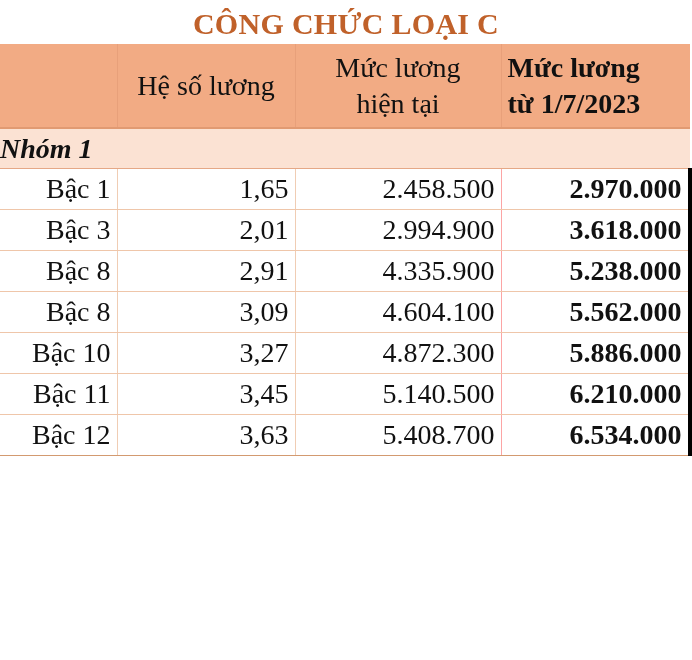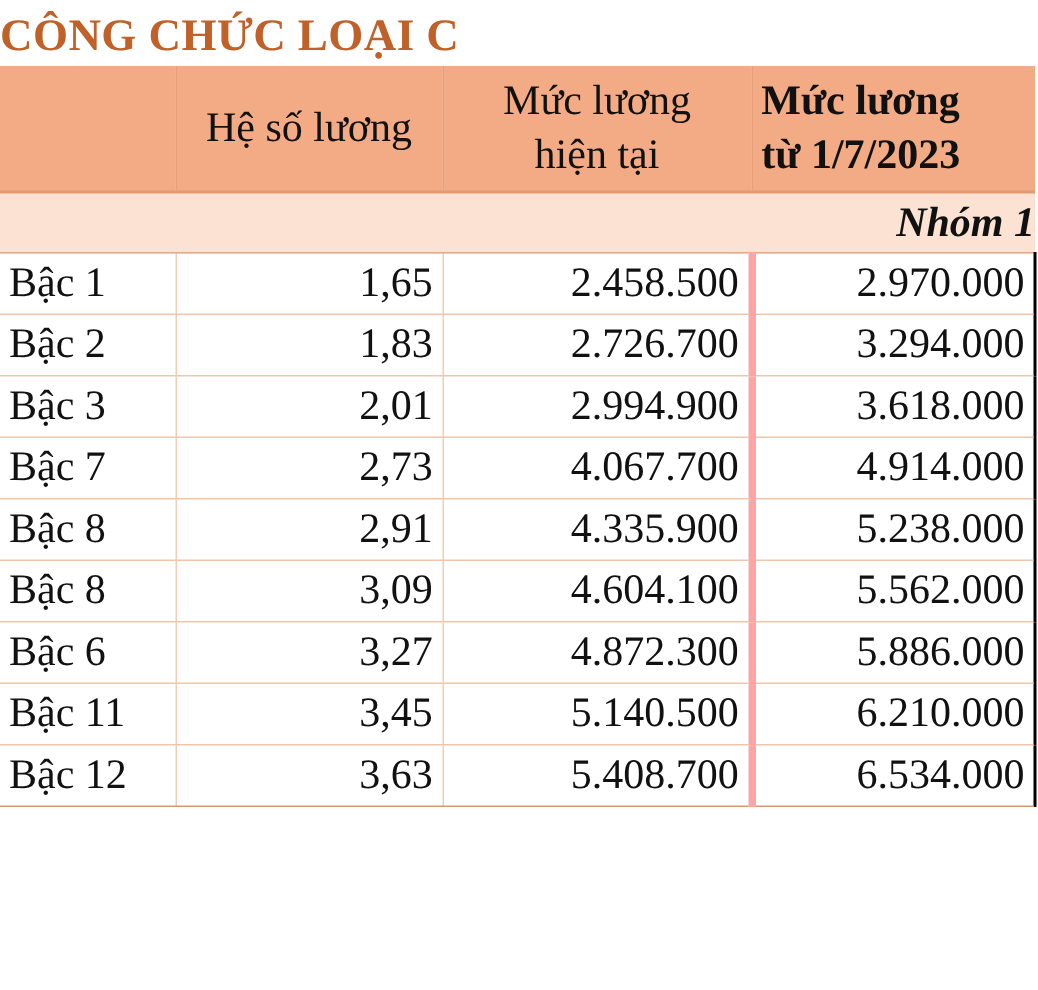--- a/index.html
+++ b/index.html
@@ -1,28 +1,28 @@
 <!DOCTYPE html>
 <html><head>
 <meta charset="utf-8">
 <style>
   html, body { margin:0; padding:0; background:#ffffff; }
   body { width:692px; height:660px; overflow:hidden; font-family:"Liberation Serif", "DejaVu Serif", serif; color:#111; }
-  .title { height:44px; line-height:48px; font-weight:bold; font-size:30px; color:#c0612a; letter-spacing:0.3px; }
+  .title { height:44px; line-height:48px; text-align:center; font-weight:bold; font-size:30px; color:#c0612a; letter-spacing:0.3px; }
   table { border-collapse:collapse; width:690px; table-layout:fixed; margin-left:0; }
   col.c0 { width:117px; } col.c1 { width:178px; } col.c2 { width:206px; } col.c3 { width:189px; }
   thead th { background:#f2ab84; height:83px; font-weight:normal; font-size:28px; line-height:36px; text-align:center; border-right:1px solid #e8a07a; border-bottom:2px solid #e19a72; padding:0; }
   thead th.bold { font-weight:bold; text-align:left; padding-left:6px; }
   thead th:last-child { border-right:none; }
-  tr.group td { background:#fbe2d3; height:39px; text-align:right; font-weight:bold; font-style:italic; font-size:28px; border-bottom:1px solid #e5a886; padding:0; }
+  tr.group td { background:#fbe2d3; height:39px; text-align:left; font-weight:bold; font-style:italic; font-size:28px; border-bottom:1px solid #e5a886; padding:0; }
   tbody tr.row td { height:40px; font-size:28px; padding:0 6px; border-bottom:1px solid #efc6aa; border-right:1px solid #f0cdb4; }
-  tbody tr.row td:nth-child(1) { text-align:left; padding-left:6px; }
+  tbody tr.row td:nth-child(1) { text-align:right; padding-left:6px; }
   tbody tr.row td:nth-child(2), tbody tr.row td:nth-child(3), tbody tr.row td:nth-child(4) { text-align:right; }
-  tbody tr.row td:nth-child(3) { border-right:5px solid #fca5a5;font-family:Liberation Serif, serif; }
-  tbody tr.row td:nth-child(4) { font-weight:normal; border-right:2px solid #000000; }
+  tbody tr.row td:nth-child(3) { border-right:1px solid #fca5a5;font-family:Liberation Serif, serif; }
+  tbody tr.row td:nth-child(4) { font-weight:bold; border-right:5px solid #000000; }
   tbody tr.row:last-child td { border-bottom:1px solid #d39a70; }
 </style>
 </head>
 <body>
 
 <div class="title">CÔNG CHỨC LOẠI C</div>
 
 <table>
   <colgroup>
       <col class="c0">
@@ -48,51 +48,39 @@
     <tr class="group">
       <td colspan="4">Nhóm 1</td>
     </tr>
     <tr class="row">
         <td>Bậc 1</td>
         <td>1,65</td>
         <td>2.458.500</td>
         <td>2.970.000</td>
       </tr>
     <tr class="row">
-        <td>Bậc 2</td>
-        <td>1,83</td>
-        <td>2.726.700</td>
-        <td>3.294.000</td>
-      </tr>
-    <tr class="row">
         <td>Bậc 3</td>
         <td>2,01</td>
         <td>2.994.900</td>
         <td>3.618.000</td>
-      </tr>
-    <tr class="row">
-        <td>Bậc 7</td>
-        <td>2,73</td>
-        <td>4.067.700</td>
-        <td>4.914.000</td>
       </tr>
     <tr class="row">
         <td>Bậc 8</td>
         <td>2,91</td>
         <td>4.335.900</td>
         <td>5.238.000</td>
       </tr>
     <tr class="row">
         <td>Bậc 8</td>
         <td>3,09</td>
         <td>4.604.100</td>
         <td>5.562.000</td>
       </tr>
     <tr class="row">
-        <td>Bậc 6</td>
+        <td>Bậc 10</td>
         <td>3,27</td>
         <td>4.872.300</td>
         <td>5.886.000</td>
       </tr>
     <tr class="row">
         <td>Bậc 11</td>
         <td>3,45</td>
         <td>5.140.500</td>
         <td>6.210.000</td>
       </tr>

